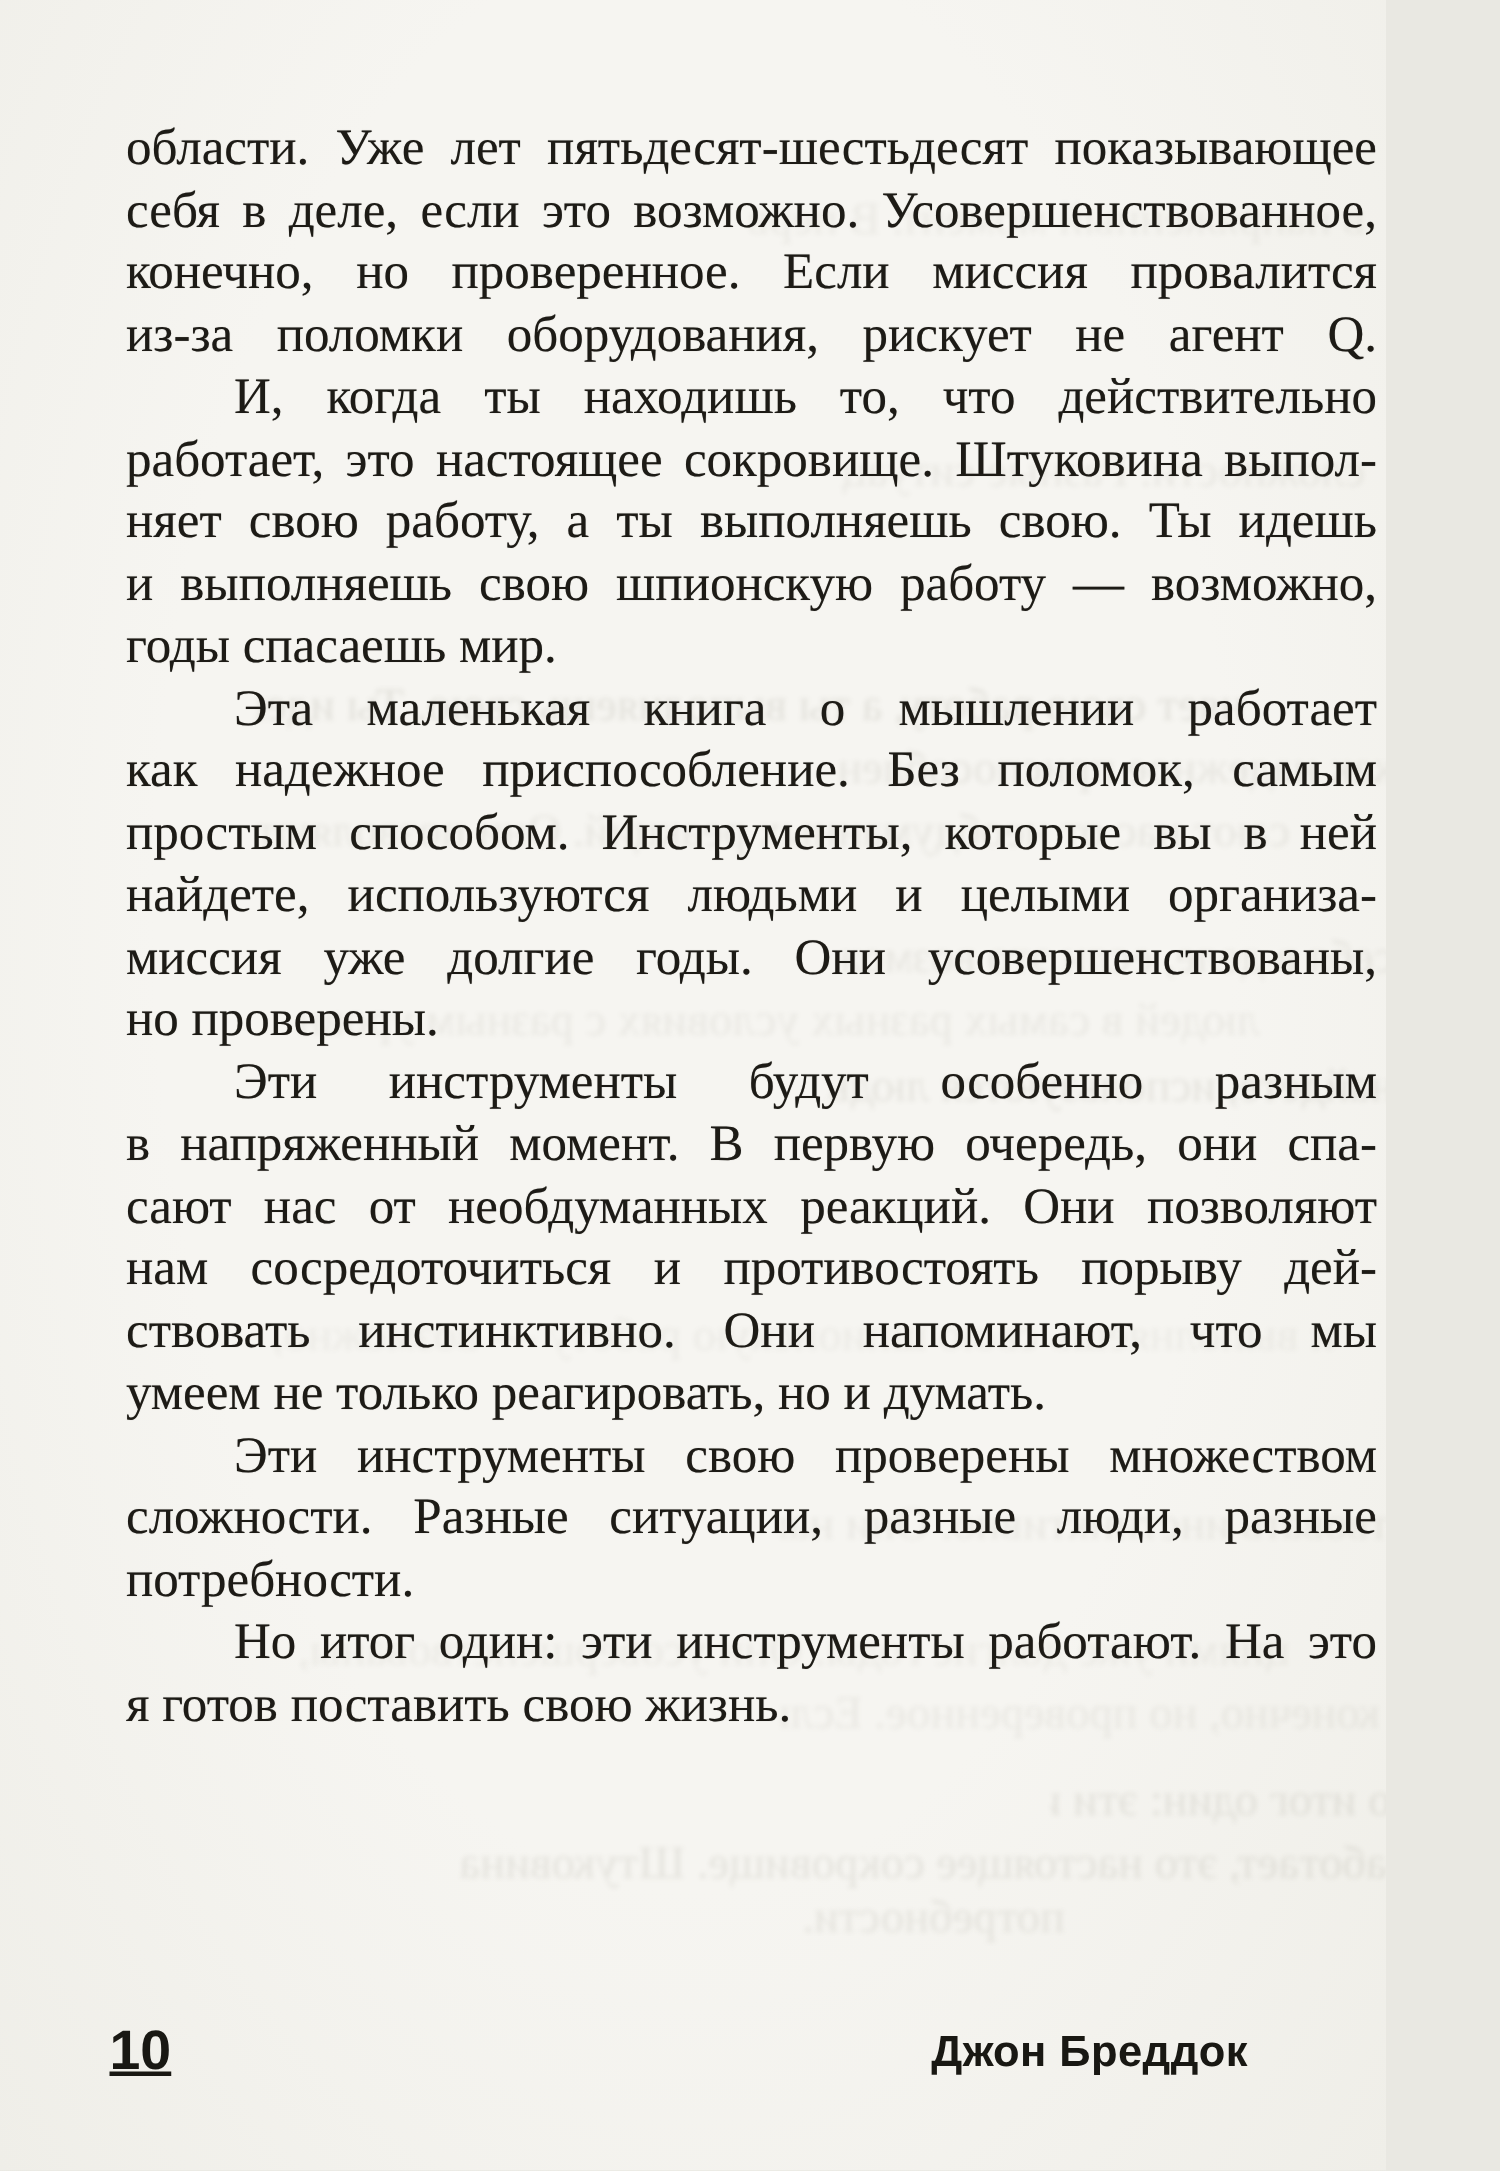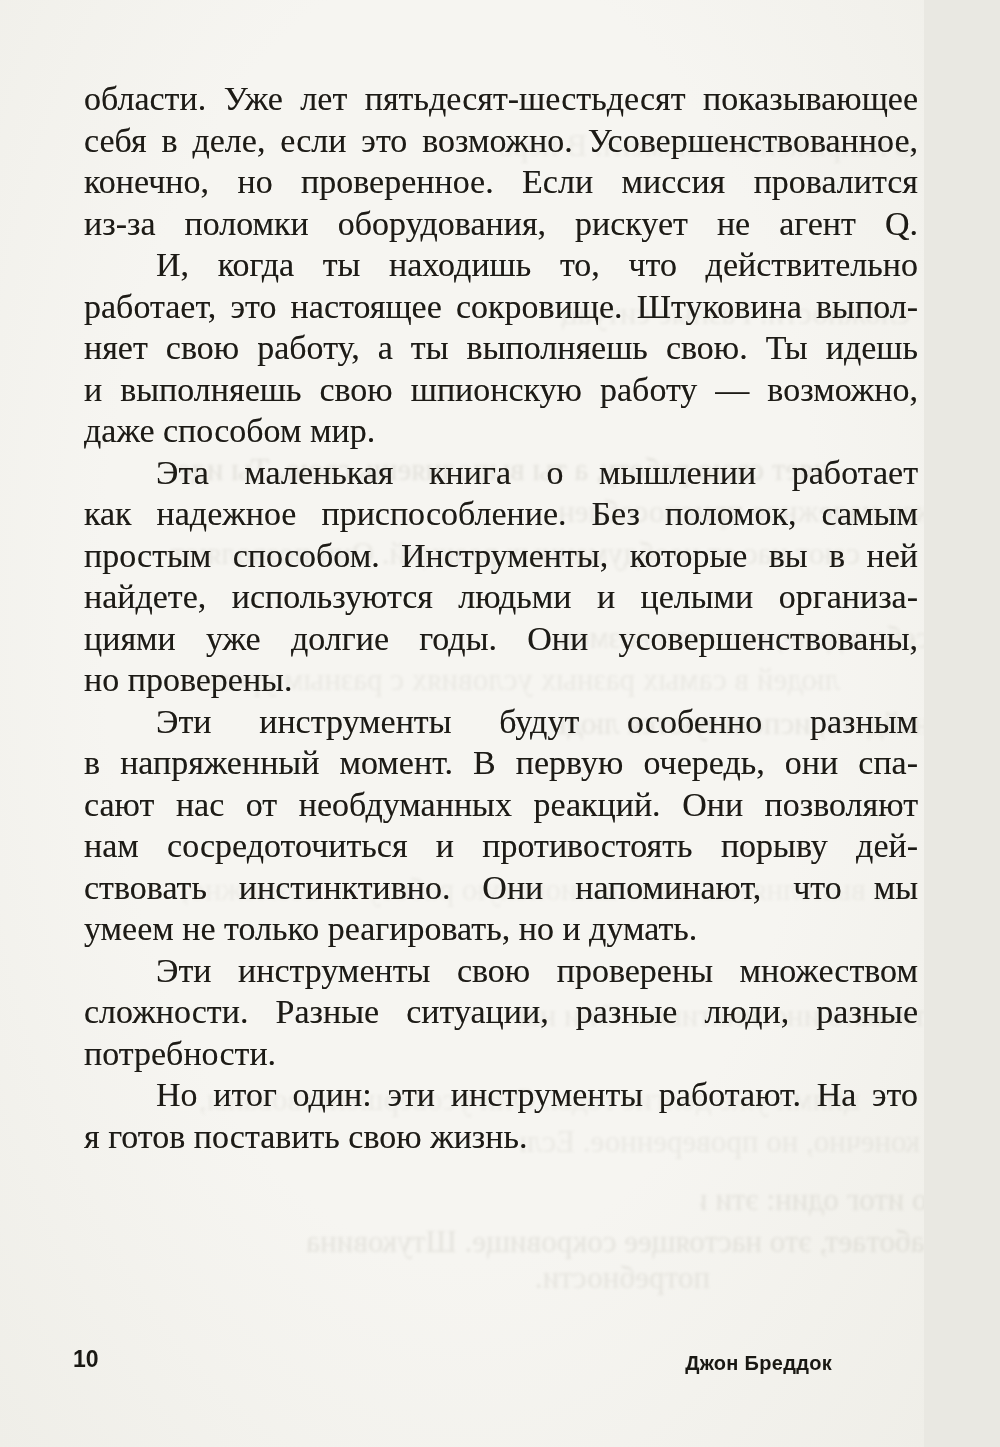--- a/index.html
+++ b/index.html
@@ -54,30 +54,31 @@
   }
   .text-line.indent {
     text-indent: 72px;
   }
   .footer-page-number {
     position: absolute;
     left: 73px;
     top: 1346px;
     font-family: "Liberation Sans", sans-serif;
     font-weight: bold;
-    font-size: 23px;
+    font-size: 37px;
     color: #191813;
+    text-decoration: underline;
   }
   .footer-author {
     position: absolute;
     right: 92px;
     top: 1352px;
     font-family: "Liberation Sans", sans-serif;
     font-weight: bold;
-    font-size: 20px;
+    font-size: 29px;
     letter-spacing: 0.3px;
     color: #191813;
   }
 </style>
 </head>
 <body>
 
 <div class="page">
 
   <div class="bleed-layer">
@@ -103,28 +104,28 @@
         <div class="text-line">области. Уже лет пятьдесят-шестьдесят показывающее</div>
         <div class="text-line">себя в деле, если это возможно. Усовершенствованное,</div>
         <div class="text-line">конечно, но проверенное. Если миссия провалится</div>
         <div class="text-line">из-за поломки оборудования, рискует не агент Q.</div>
       </div>
       <div class="paragraph">
         <div class="text-line indent">И, когда ты находишь то, что действительно</div>
         <div class="text-line">работает, это настоящее сокровище. Штуковина выпол-</div>
         <div class="text-line">няет свою работу, а ты выполняешь свою. Ты идешь</div>
         <div class="text-line">и выполняешь свою шпионскую работу — возможно,</div>
-        <div class="text-line para-last">даже способом мир.</div>
+        <div class="text-line para-last">годы спасаешь мир.</div>
       </div>
       <div class="paragraph">
         <div class="text-line indent">Эта маленькая книга о мышлении работает</div>
         <div class="text-line">как надежное приспособление. Без поломок, самым</div>
         <div class="text-line">простым способом. Инструменты, которые вы в ней</div>
         <div class="text-line">найдете, используются людьми и целыми организа-</div>
-        <div class="text-line">циями уже долгие годы. Они усовершенствованы,</div>
+        <div class="text-line">миссия уже долгие годы. Они усовершенствованы,</div>
         <div class="text-line para-last">но проверены.</div>
       </div>
       <div class="paragraph">
         <div class="text-line indent">Эти инструменты будут особенно разным</div>
         <div class="text-line">в напряженный момент. В первую очередь, они спа-</div>
         <div class="text-line">сают нас от необдуманных реакций. Они позволяют</div>
         <div class="text-line">нам сосредоточиться и противостоять порыву дей-</div>
         <div class="text-line">ствовать инстинктивно. Они напоминают, что мы</div>
         <div class="text-line para-last">умеем не только реагировать, но и думать.</div>
       </div>

